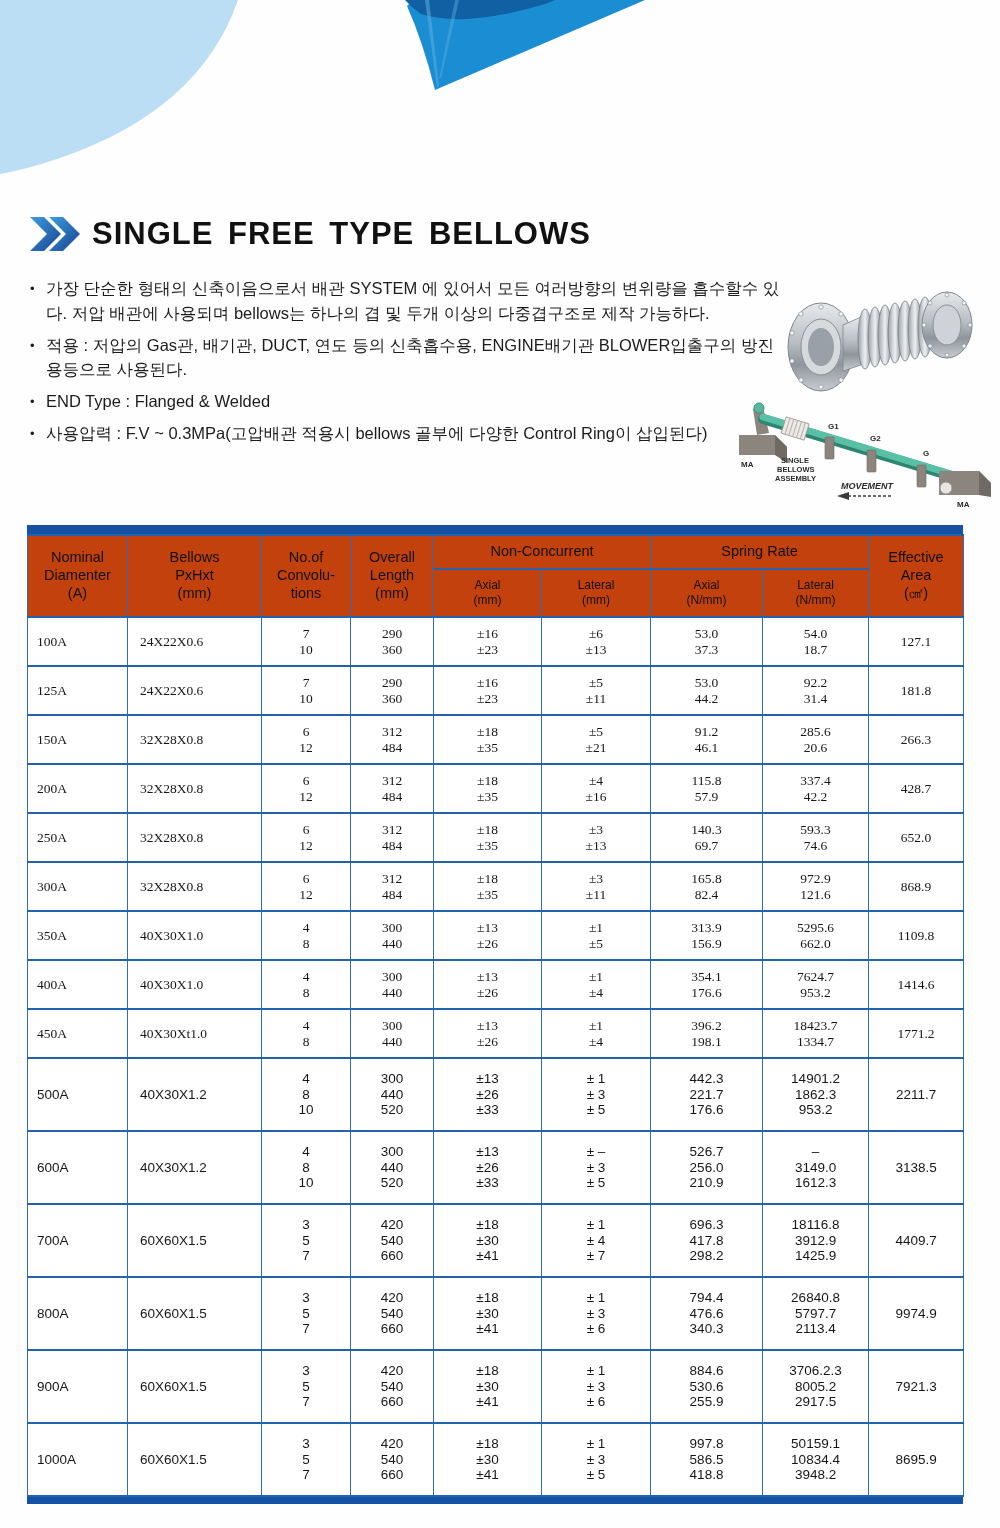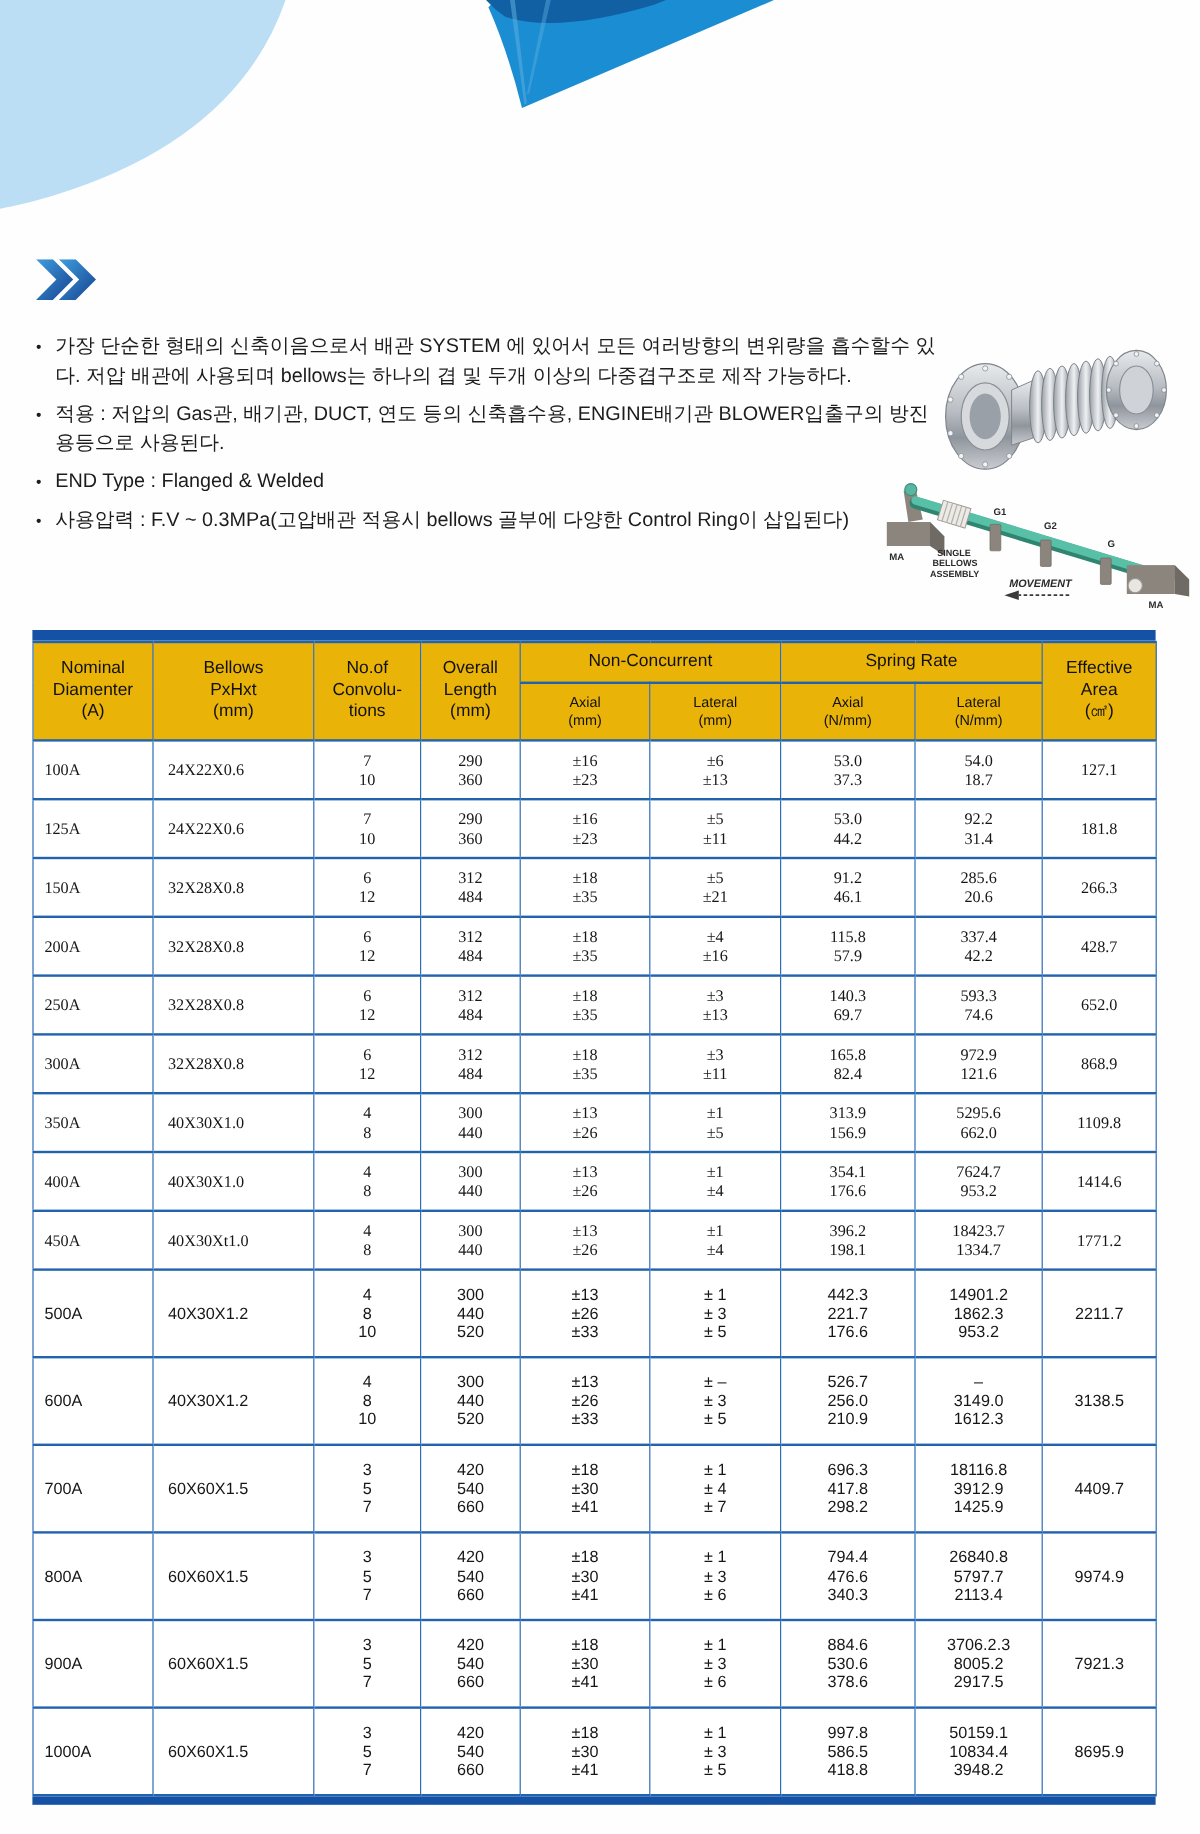--- a/index.html
+++ b/index.html
@@ -27,21 +27,21 @@
   .bar.bottom{height:7px;}
   table{border-collapse:collapse;table-layout:fixed;width:936px;background:#fff;}
   col.c-size{width:100px;}  col.c-bel{width:134px;} col.c-conv{width:89px;}
   col.c-len{width:83px;}    col.c-ax1{width:108px;} col.c-lat1{width:109px;}
   col.c-ax2{width:112px;}   col.c-lat2{width:106px;}col.c-area{width:95px;}
   th,td{
     border-top:2.5px solid #2263ae;border-bottom:2.5px solid #2263ae;
     border-left:1.6px solid #2e6db6;border-right:1.6px solid #2e6db6;
     text-align:center;vertical-align:middle;white-space:pre-line;
   }
-  thead th{background:#eab308;font-weight:normal;font-size:14px;line-height:1.22;color:#111;}
+  thead th{background:#c2410c;font-weight:normal;font-size:14px;line-height:1.22;color:#111;}
   thead tr.grp th{font-size:14.5px;height:30px;}
   thead tr.sub th{font-size:12px;height:44px;}
   thead th.span3{font-size:14px;}
   tbody td{font-size:13.5px;line-height:15.5px;color:#161616;}
   tbody tr.r2{height:49px;font-family:Liberation Serif, serif;} tbody tr.r3{height:73px;}
   tbody td:nth-child(1){text-align:left;padding-left:9px;}
   tbody td:nth-child(2){text-align:left;padding-left:12px;}
   svg text{font-family:"Liberation Sans", sans-serif;}
 </style>
 </head>
@@ -64,20 +64,21 @@
     <svg width="52" height="34" viewBox="0 0 52 34">
       <defs>
         <linearGradient id="chv" x1="0" y1="0" x2="1" y2="1">
           <stop offset="0" stop-color="#3f9ede"></stop>
             <stop offset="1" stop-color="#16418f"></stop>
         </linearGradient>
       </defs>
       <polygon points="0,0 14,0 31,17 14,34 0,34 17,17" fill="url(#chv)"></polygon>
       <polygon points="19,0 33,0 50,17 33,34 19,34 36,17" fill="url(#chv)"></polygon>
     </svg>
+    <div id="page-title">SINGLE FREE TYPE BELLOWS</div>
   </div>
 
   <div id="bullets">
     <div class="bullet">
       <span class="mark">•</span>
       <span class="txt">가장 단순한 형태의 신축이음으로서 배관 SYSTEM 에 있어서 모든 여러방향의 변위량을 흡수할수 있다. 저압 배관에 사용되며 bellows는 하나의 겹 및 두개 이상의 다중겹구조로 제작 가능하다.</span>
     </div>
     <div class="bullet">
       <span class="mark">•</span>
       <span class="txt">적용 : 저압의 Gas관, 배기관, DUCT, 연도 등의 신축흡수용, ENGINE배기관 BLOWER입출구의 방진용등으로 사용된다.</span>
@@ -500,21 +501,21 @@
 540
 660</td>
     <td>±18
 ±30
 ±41</td>
     <td>± 1
 ± 3
 ± 6</td>
     <td>884.6
 530.6
-378.6</td>
+255.9</td>
     <td>3706.2.3
 8005.2
 2917.5</td>
     <td>7921.3</td>
   </tr>
           <tr class="r3">
     <td>1000A</td>
     <td>60X60X1.5</td>
     <td>3
 5

